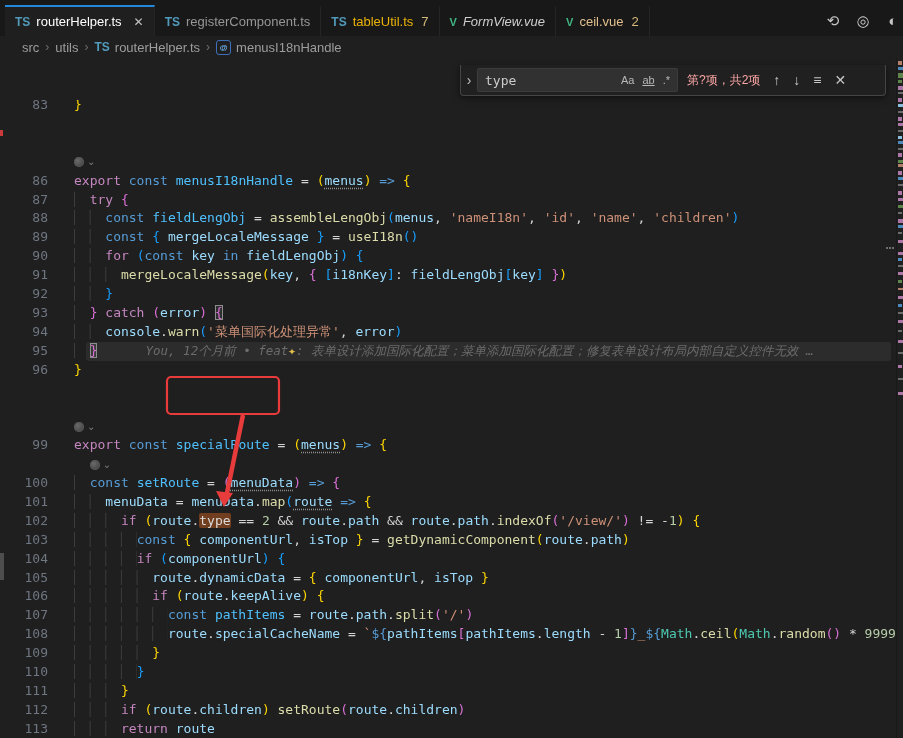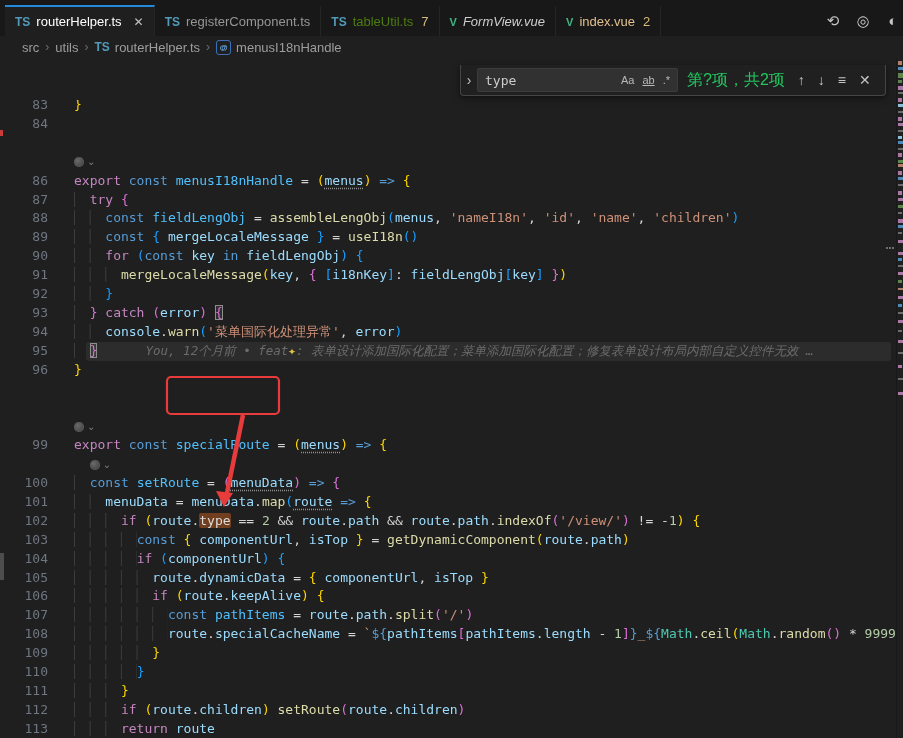--- a/index.html
+++ b/index.html
@@ -50,21 +50,21 @@
   .lmark{position:absolute;left:0;}
   
   #find{position:absolute;top:65px;left:460px;width:424px;height:30px;background:#202020;border:1px solid #454545;
       border-top:none;border-radius:0 0 4px 4px;box-shadow:0 2px 6px rgba(0,0,0,.5);display:flex;align-items:center;z-index:30;}
   #find .fchev{width:16px;text-align:center;color:#c5c5c5;font-size:14px;cursor:pointer;}
   #find .finput{width:188px;height:22px;background:#313131;border:1px solid #3c3c3c;border-radius:2px;display:flex;align-items:center;
       font-size:13px;color:#cccccc;padding:0 4px 0 7px;font-family:"DejaVu Sans Mono",monospace;}
   #find .fquery{flex:1;}
   #find .fopt{color:#b8b8b8;font-size:11px;padding:1px 3px;margin-left:2px;cursor:pointer;font-family:"Liberation Sans",sans-serif;}
   #find .fopt.uline{text-decoration:underline;}
-  #find .fcount{color:#22c55e;font-size:16px;margin-left:9px;white-space:nowrap;}
+  #find .fcount{color:#fca5a5;font-size:12px;margin-left:9px;white-space:nowrap;}
   #find .fbtn{color:#c5c5c5;font-size:14px;margin-left:13px;cursor:pointer;}
   
   #minimap{position:absolute;top:58px;left:896px;width:7px;height:680px;background:#1f1f1f;border-left:1px solid #191919;}
   .mmark{position:absolute;}
   #mm-dots{position:absolute;left:886px;top:247px;width:10px;height:3px;display:flex;gap:1px;}
   #mm-dots i{width:2px;height:2px;background:#6d6d6d;display:block;}
   
   #anno{position:absolute;top:58px;left:0;width:903px;height:680px;z-index:40;pointer-events:none;}
 </style>
 </head>
@@ -77,30 +77,30 @@
           <span class="ficon ts-icon">TS</span>
           <span style="color: rgb(255, 255, 255);">routerHelper.ts</span>
           <span class="close">✕</span>
         </div>
         <div class="tab">
           <span class="ficon ts-icon">TS</span>
           <span style="color: rgb(150, 150, 150);">registerComponent.ts</span>
         </div>
         <div class="tab">
           <span class="ficon ts-icon">TS</span>
-          <span style="color: #4d7c0f;">tableUtil.ts</span>
+          <span style="color: #eab308;">tableUtil.ts</span>
           <span class="badge" style="color: rgb(215, 186, 125);">7</span>
         </div>
         <div class="tab">
           <span class="ficon vue-icon">V</span>
           <span style="color: rgb(207, 207, 207); font-style: italic;">FormView.vue</span>
         </div>
         <div class="tab">
           <span class="ficon vue-icon">V</span>
-          <span style="color: rgb(226, 192, 141);">index.vue</span>
+          <span style="color: rgb(226, 192, 141);">ceil.vue</span>
           <span class="badge" style="color: rgb(215, 186, 125);">2</span>
         </div>
       </div>
     <div id="tab-actions">
         <span class="act">⟲</span>
         <span class="act">◎</span>
         <span class="act">◐</span>
       </div>
   </div>
 
@@ -119,21 +119,20 @@
       </span>
       <span class="sep">›</span>
       <span class="bc">
         <span class="sym-icon">@</span>
         <span>menusI18nHandle</span>
       </span>
     </div>
 
   <div id="editor">
       <div class="row" style="top: -4px; height: 18.9px; line-height: 18.9px;"><span class="ln">83</span><span class="code"><span class="tk-p1">}</span></span></div>
-      <div class="row" style="top: 14.9px; height: 18.9px; line-height: 18.9px;"><span class="ln">84</span><span class="code"></span></div>
       <div class="cl-row" style="top: 52.7px; height: 18.9px;">
         <div class="cl-inner" style="margin-left: 74px;">
           <span class="cl-ball"></span>
           <span class="cl-chev">⌄</span>
         </div>
       </div>
       <div class="row" style="top: 71.6px; height: 18.9px; line-height: 18.9px;"><span class="ln">86</span><span class="code"><span class="tk-k">export</span><span class="tk-w"> </span><span class="tk-b">const</span><span class="tk-w"> </span><span class="tk-c">menusI18nHandle</span><span class="tk-w"> = </span><span class="tk-p1">(</span><span class="tk-u">menus</span><span class="tk-p1">)</span><span class="tk-w"> </span><span class="tk-b">=&gt;</span><span class="tk-w"> </span><span class="tk-p1">{</span></span></div>
       <div class="row" style="top: 90.5px; height: 18.9px; line-height: 18.9px;"><span class="ln">87</span><span class="code"><span class="ind">  </span><span class="tk-k">try</span><span class="tk-w"> </span><span class="tk-p2">{</span></span></div>
       <div class="row" style="top: 109.4px; height: 18.9px; line-height: 18.9px;"><span class="ln">88</span><span class="code"><span class="ind">    </span><span class="tk-b">const</span><span class="tk-w"> </span><span class="tk-c">fieldLengObj</span><span class="tk-w"> = </span><span class="tk-f">assembleLengObj</span><span class="tk-p3">(</span><span class="tk-v">menus</span><span class="tk-w">, </span><span class="tk-s">'nameI18n'</span><span class="tk-w">, </span><span class="tk-s">'id'</span><span class="tk-w">, </span><span class="tk-s">'name'</span><span class="tk-w">, </span><span class="tk-s">'children'</span><span class="tk-p3">)</span></span></div>
       <div class="row" style="top: 128.3px; height: 18.9px; line-height: 18.9px;"><span class="ln">89</span><span class="code"><span class="ind">    </span><span class="tk-b">const</span><span class="tk-w"> </span><span class="tk-p3">{</span><span class="tk-w"> </span><span class="tk-v">mergeLocaleMessage</span><span class="tk-w"> </span><span class="tk-p3">}</span><span class="tk-w"> = </span><span class="tk-f">useI18n</span><span class="tk-p3">()</span></span></div>

